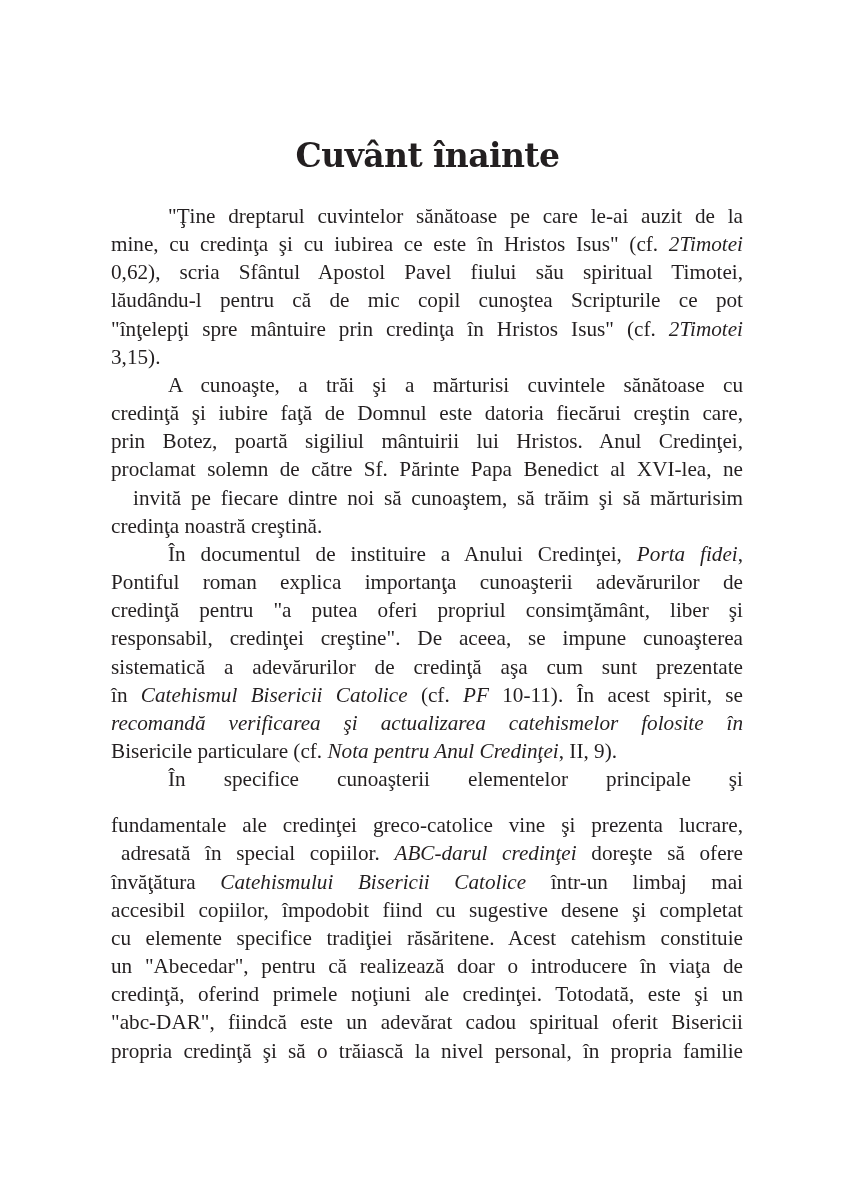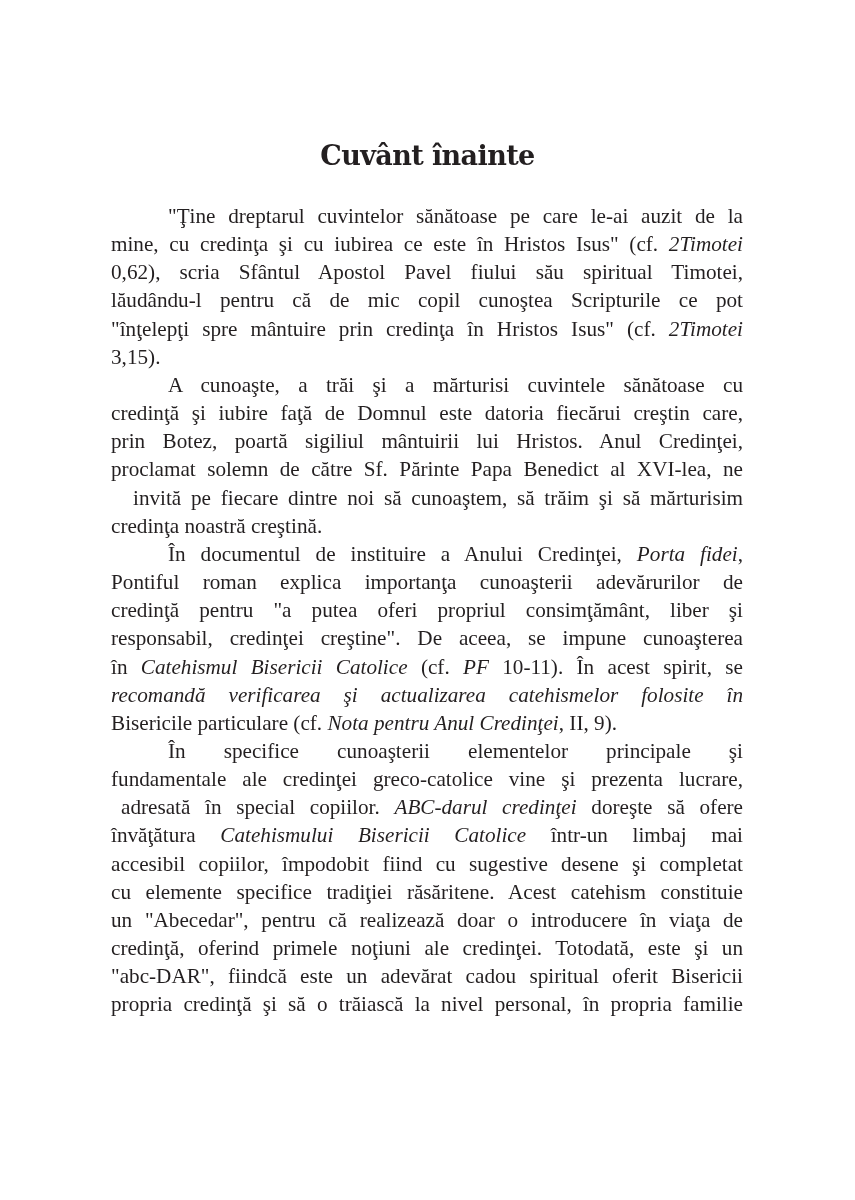--- a/index.html
+++ b/index.html
@@ -23,21 +23,21 @@
       background: #ffffff;
     }
     .title {
       position: absolute;
       left: 0;
       top: 136px;
       width: 855px;
       text-align: center;
       font-family: "DejaVu Serif", serif;
       font-weight: bold;
-      font-size: 27px;
+      font-size: 33px;
       letter-spacing: -0.6px;
       line-height: 40px;
       margin: 0;
       color: #231f20;
     }
     .body-text {
       position: absolute;
       left: 111px;
       top: 202px;
       width: 632px;
@@ -84,27 +84,28 @@
         <span class="line" style="text-indent: 0px;">prin Botez, poartă sigiliul mântuirii lui Hristos. Anul Credinţei,</span>
         <span class="line" style="text-indent: 0px;">proclamat solemn de către Sf. Părinte Papa Benedict al XVI-lea, ne</span>
         <span class="line" style="text-indent: 0px; margin-left: 22px;">invită pe fiecare dintre noi să cunoaştem, să trăim şi să mărturisim</span>
         <span class="line last" style="text-indent: 0px;">credinţa noastră creştină.</span>
       </p>
       <p>
         <span class="line" style="text-indent: 57px;">În documentul de instituire a Anului Credinţei, <em>Porta fidei</em>,</span>
         <span class="line" style="text-indent: 0px;">Pontiful roman explica importanţa cunoaşterii adevărurilor de</span>
         <span class="line" style="text-indent: 0px;">credinţă pentru "a putea oferi propriul consimţământ, liber şi</span>
         <span class="line" style="text-indent: 0px;">responsabil, credinţei creştine". De aceea, se impune cunoaşterea</span>
+        <span class="line" style="text-indent: 0px;">sistematică a adevărurilor de credinţă aşa cum sunt prezentate</span>
         <span class="line" style="text-indent: 0px;">în <em>Catehismul Bisericii Catolice</em> (cf. <em>PF</em> 10-11). În acest spirit, se</span>
         <span class="line" style="text-indent: 0px; font-style: italic;">recomandă verificarea şi actualizarea catehismelor folosite în</span>
         <span class="line last" style="text-indent: 0px;">Bisericile particulare (cf. <em>Nota pentru Anul Credinţei</em>, II, 9).</span>
       </p>
       <p>
         <span class="line" style="text-indent: 57px;">În specifice cunoaşterii elementelor principale şi</span>
-        <span class="line" style="text-indent: 0px;">fundamentale ale credinţei greco-catolice vine şi prezenta lucrare,</span>
+        <span class="line" style="text-indent: 0px; margin-top: 18px;">fundamentale ale credinţei greco-catolice vine şi prezenta lucrare,</span>
         <span class="line" style="text-indent: 0px; margin-left: 10px;">adresată în special copiilor. <em>ABC-darul credinţei</em> doreşte să ofere</span>
         <span class="line" style="text-indent: 0px;">învăţătura <em>Catehismului Bisericii Catolice</em> într-un limbaj mai</span>
         <span class="line" style="text-indent: 0px;">accesibil copiilor, împodobit fiind cu sugestive desene şi completat</span>
         <span class="line" style="text-indent: 0px;">cu elemente specifice tradiţiei răsăritene. Acest catehism constituie</span>
         <span class="line" style="text-indent: 0px;">un "Abecedar", pentru că realizează doar o introducere în viaţa de</span>
         <span class="line" style="text-indent: 0px;">credinţă, oferind primele noţiuni ale credinţei. Totodată, este şi un</span>
         <span class="line" style="text-indent: 0px;">"abc-DAR", fiindcă este un adevărat cadou spiritual oferit Bisericii</span>
         <span class="line" style="text-indent: 0px;">propria credinţă şi să o trăiască la nivel personal, în propria familie</span>
       </p>
     </div>

